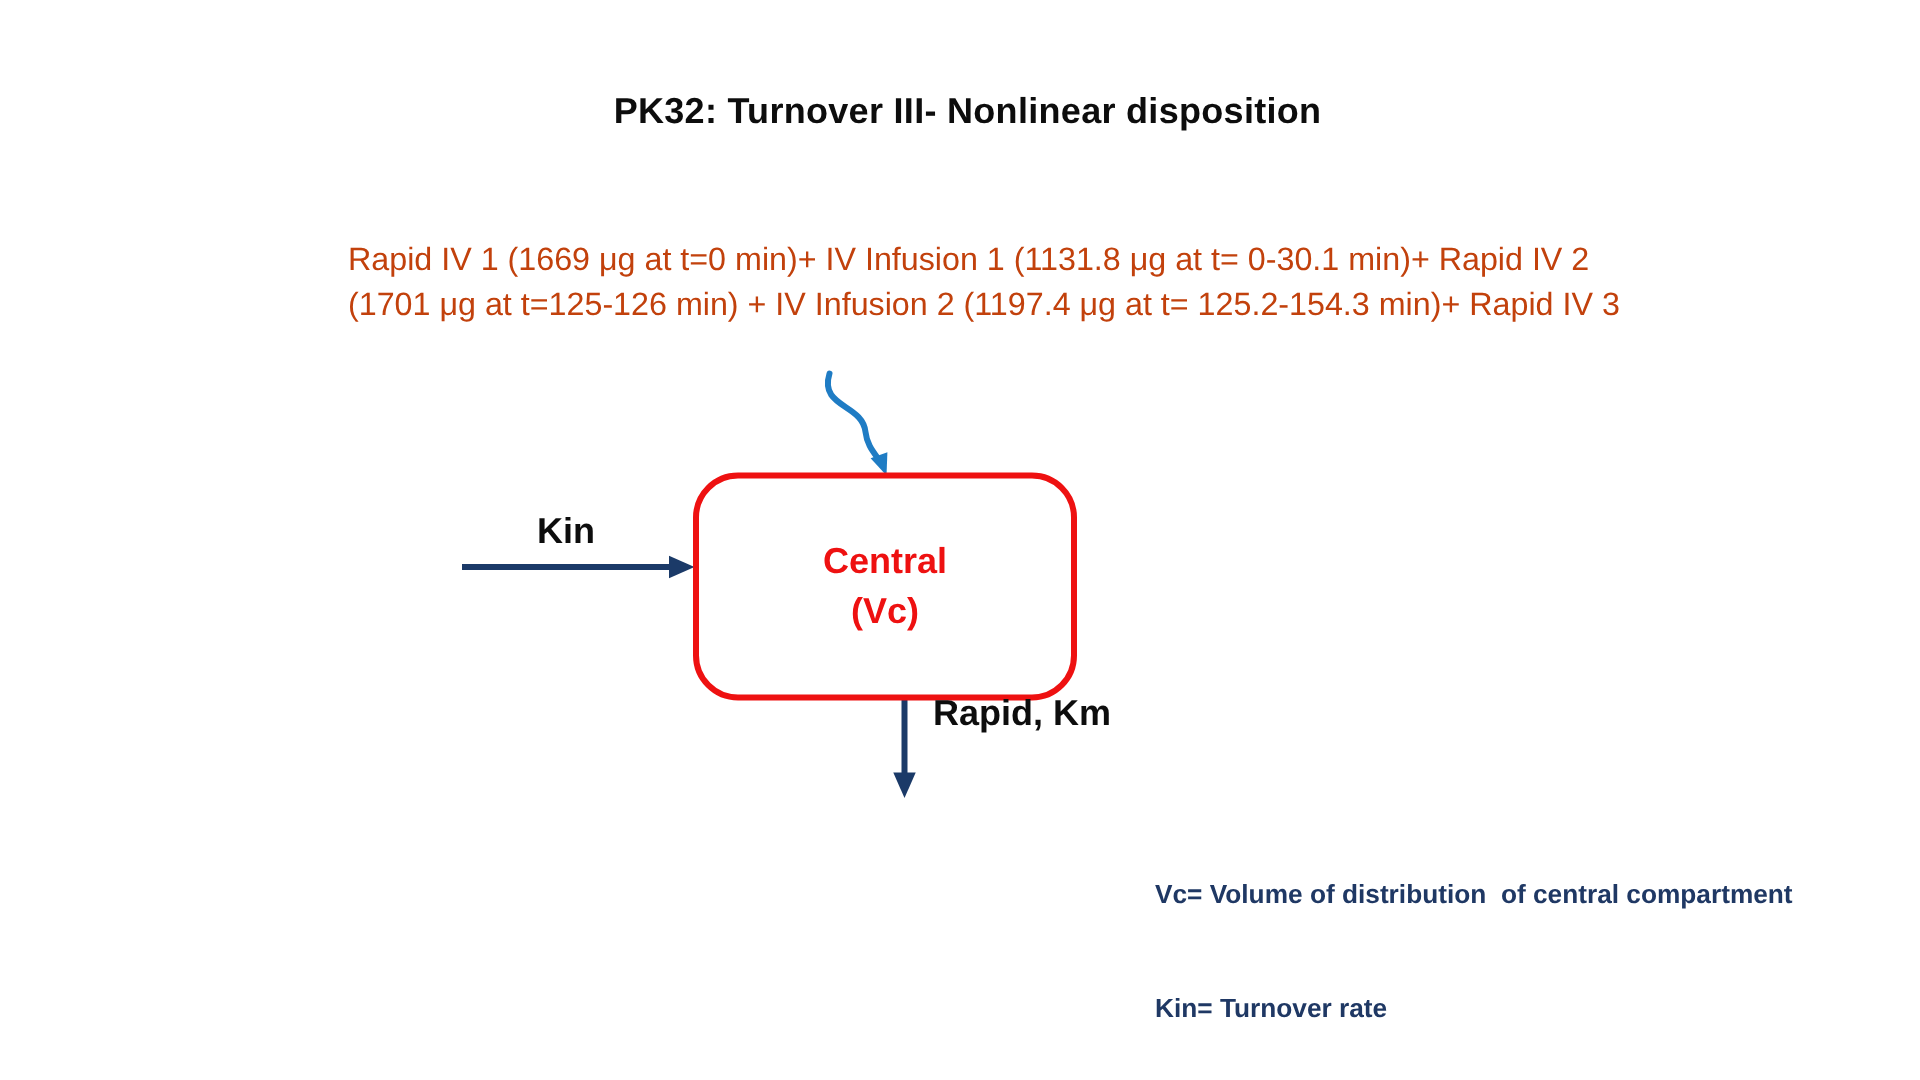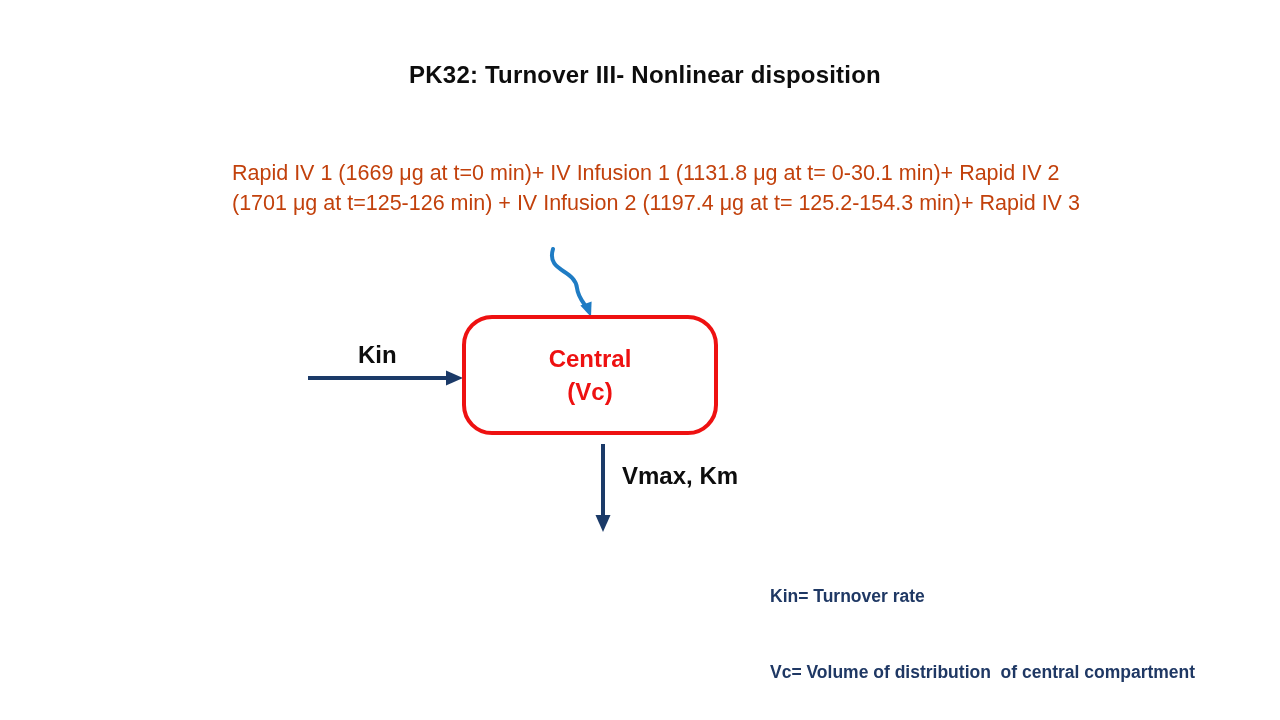--- a/index.html
+++ b/index.html
@@ -33,21 +33,21 @@
     position: absolute;
     left: 0; top: 0;
     width: 1280px; height: 720px;
     pointer-events: none;
   }
   .compartment {
     position: absolute;
     left: 462px;
     top: 315px;
     width: 256px;
-    height: 120px;
+    height: 152px;
     box-sizing: border-box;
     border: 4px solid;
     border-radius: 30px;
     display: flex;
     flex-direction: column;
     align-items: center;
     justify-content: center;
     font-size: 24px;
     font-weight: bold;
     line-height: 33px;
@@ -95,22 +95,22 @@
     <polygon points="603,532 595.5,515 610.5,515" fill="#1b3a68"></polygon>
   </svg>
 
   <div class="compartment" style="border-color: rgb(238, 17, 17); color: rgb(238, 17, 17);">
     <div>Central</div>
     <div>(Vc)</div>
   </div>
 
   <div class="flow-label kin-label" style="color: rgb(13, 13, 13);">Kin</div>
 
-  <div class="flow-label elim-label" style="color: rgb(13, 13, 13);">Vmax, Km</div>
+  <div class="flow-label elim-label" style="color: rgb(13, 13, 13);">Rapid, Km</div>
 
   <div class="legend" style="color: rgb(31, 56, 100);">
+    <div>Vc= Volume of distribution  of central compartment</div>
     <div>Kin= Turnover rate</div>
-    <div>Vc= Volume of distribution  of central compartment</div>
     
     
   </div>
 
 </div>
 
 </body></html>

